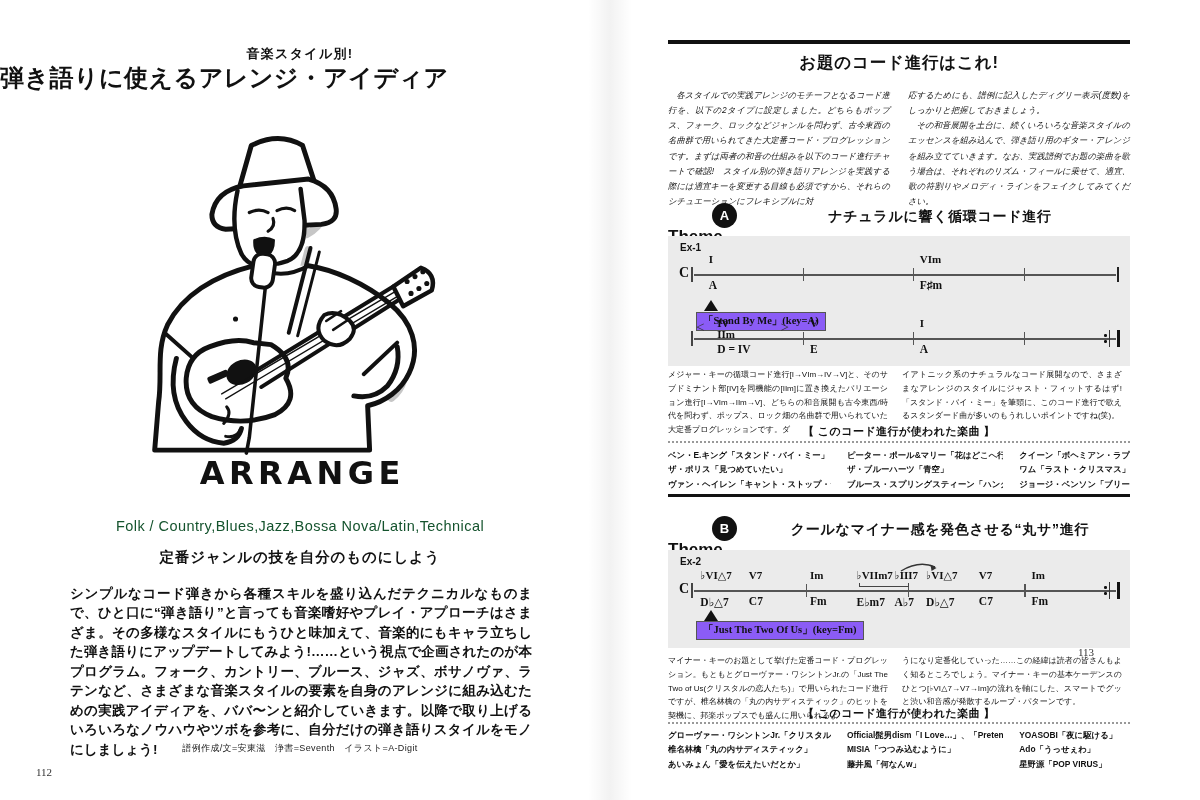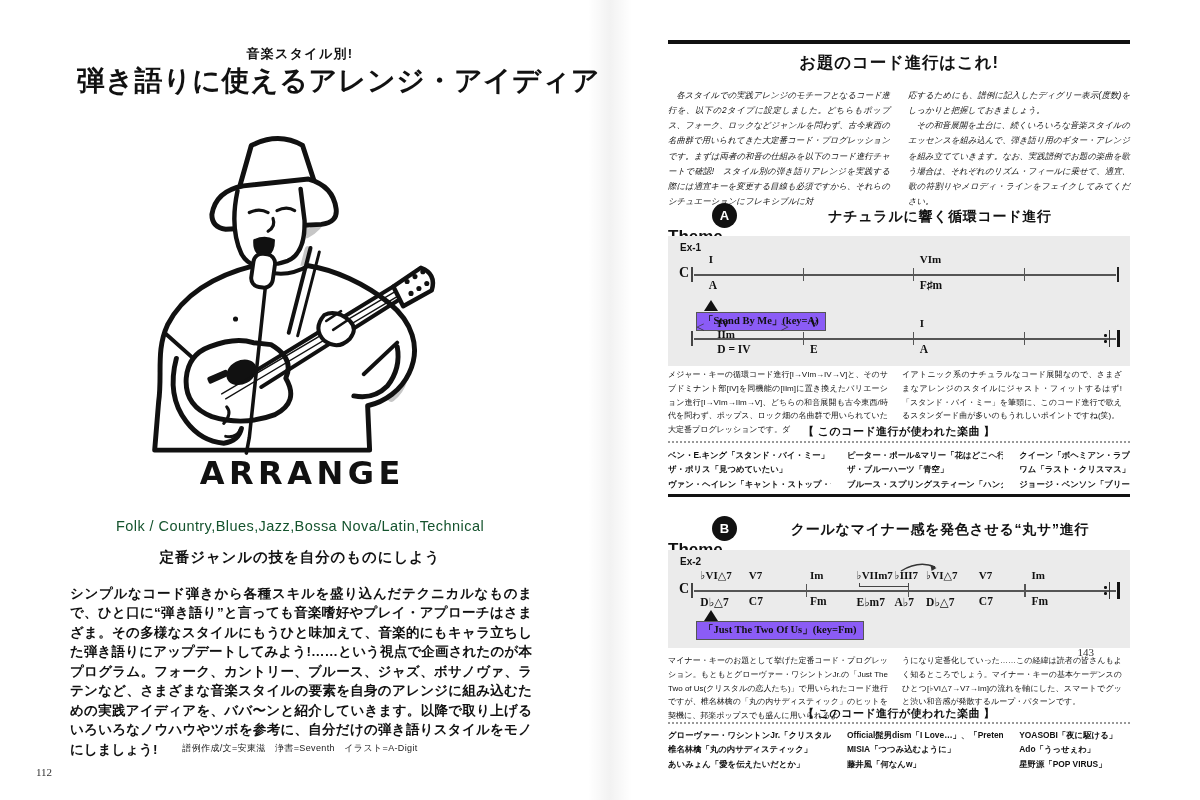--- a/index.html
+++ b/index.html
@@ -6,22 +6,22 @@
   body{width:1200px;height:800px;overflow:hidden;
        font-family:"Liberation Sans","DejaVu Sans",sans-serif;color:#111;}
   .spread{position:relative;width:1200px;height:800px;background:#fff;}
   .gutter{position:absolute;left:588px;top:0;width:44px;height:800px;
           background:linear-gradient(90deg,rgba(0,0,0,0),rgba(0,0,0,.05) 50%,rgba(0,0,0,0));}
 
   
   .page-left{position:absolute;left:0;top:0;width:600px;height:800px;}
   .kicker{position:absolute;top:45px;left:0;width:600px;text-align:center;
           font-size:13px;font-weight:700;letter-spacing:.1em;}
-  .main-title{position:absolute;top:62px;left:0;width:600px;text-align:right;margin:0;
-          font-size:28px;font-weight:800;letter-spacing:.02em;}
+  .main-title{position:absolute;top:62px;left:0;width:600px;text-align:left;margin:0;
+          font-size:24px;font-weight:800;letter-spacing:.02em;}
   .illustration{position:absolute;left:100px;top:110px;width:415px;height:350px;}
   .arrange{position:absolute;top:456px;left:0;width:600px;text-align:center;
           font-family:"DejaVu Sans",sans-serif;font-size:32px;font-weight:800;
           letter-spacing:.14em;text-indent:.14em;line-height:1.1;}
   .genres{position:absolute;top:518px;left:0;width:600px;text-align:center;
           font-size:14.5px;font-weight:500;letter-spacing:.03em;color:#14532d;}
   .subhead{position:absolute;top:548px;left:0;width:600px;text-align:center;
           font-size:14.5px;font-weight:800;letter-spacing:.06em;}
   .lead{position:absolute;top:584px;left:70px;width:462px;margin:0;
           font-size:13.5px;font-weight:600;line-height:1.44;text-align:justify;}
@@ -315,17 +315,17 @@
       <div>Official髭男dism「I Love…」、「Pretender」</div>
       <div>YOASOBI「夜に駆ける」</div>
       <div>椎名林檎「丸の内サディスティック」</div>
       <div>MISIA「つつみ込むように」</div>
       <div>Ado「うっせぇわ」</div>
       <div>あいみょん「愛を伝えたいだとか」</div>
       <div>藤井風「何なんw」</div>
       <div>星野源「POP VIRUS」</div>
     </div>
 
-    <div class="pagenum pr">143</div>
+    <div class="pagenum pr">113</div>
   </div>
 
   <div class="gutter"></div>
 </div>
 
 </body></html>

